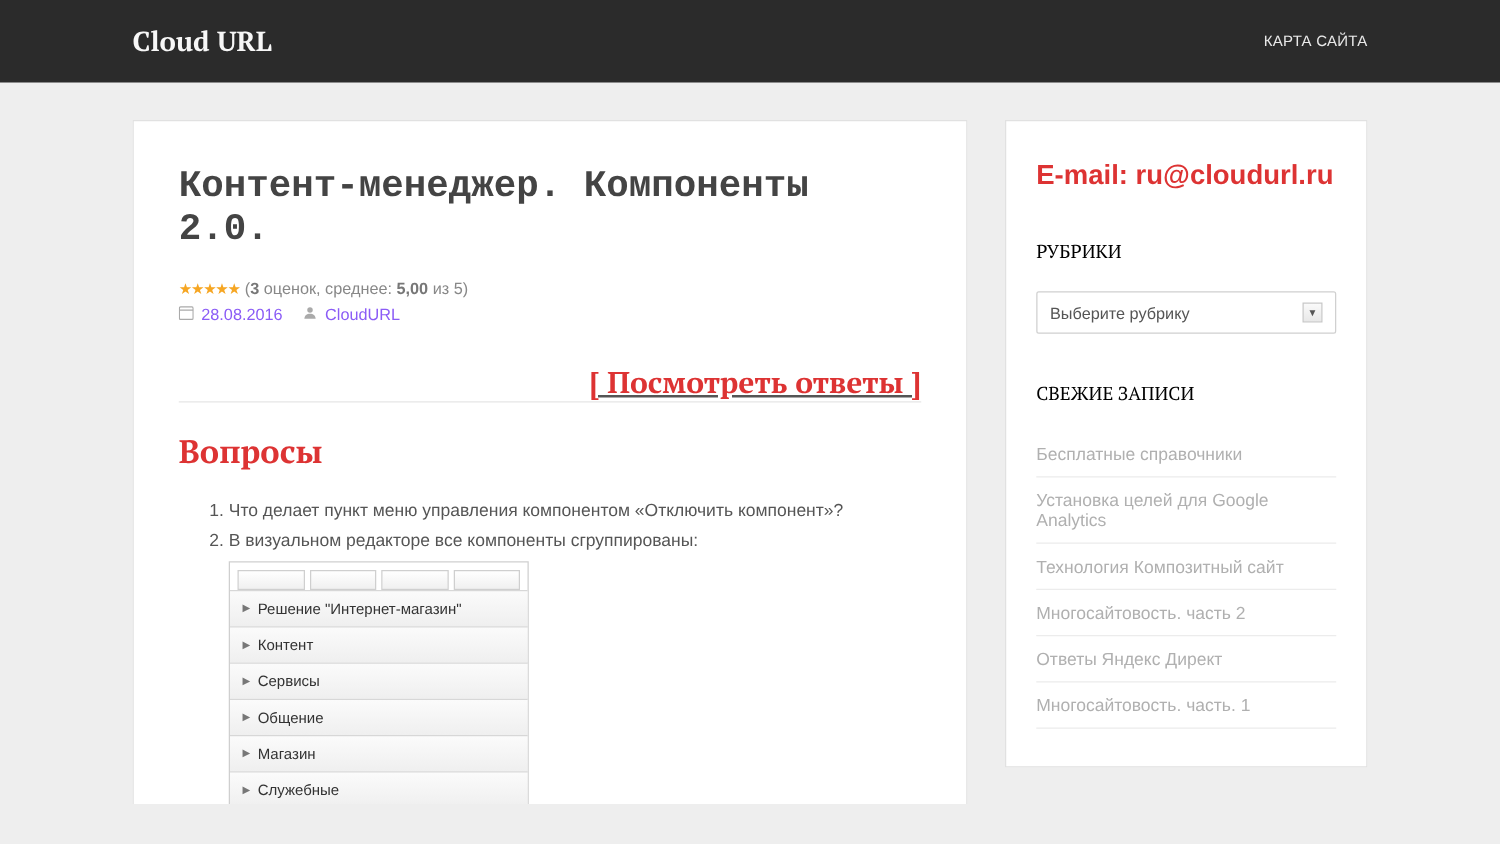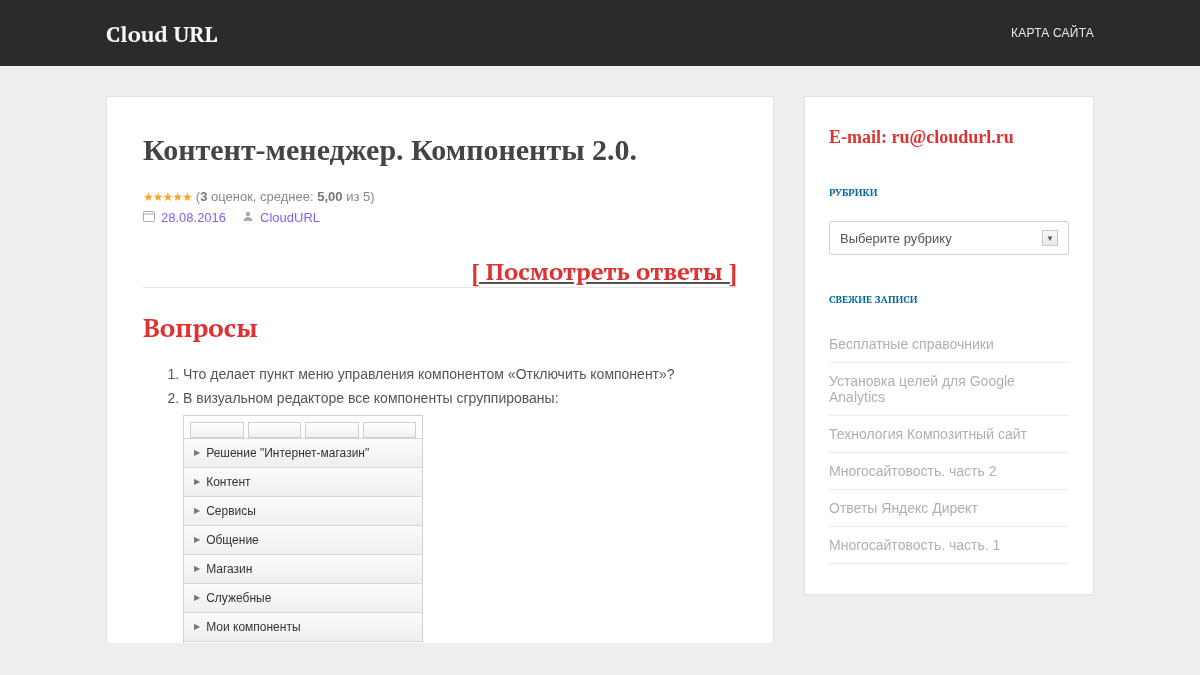--- a/index.html
+++ b/index.html
@@ -46,21 +46,21 @@
     gap: 30px;
     padding: 0 6px;
   }
   .main-col {
     flex: 1;
     background: #fff;
     border: 1px solid #e1e1e1;
     padding: 36px 36px 36px 36px;
   }
   .article-title {
-    font-family: Liberation Serif, serif;
+    font-family: Liberation Mono, monospace;
     font-weight: 700;
     font-size: 30px;
     color: #444;
     margin-bottom: 22px;
   }
   .meta-row1 {
     display: flex;
     align-items: center;
     gap: 4px;
     color: #888;
@@ -141,30 +141,30 @@
   .sidebar {
     width: 290px;
     background: #fff;
     border: 1px solid #e1e1e1;
     padding: 30px 24px;
     align-self: flex-start;
   }
   .widget { margin-bottom: 38px; }
   .widget:last-child { margin-bottom: 0; }
   .email-h3 {
-    font-family: Liberation Serif, serif;
-    font-weight: 700;
-    font-size: 18px;
+    font-family: Liberation Sans, sans-serif;
+    font-weight: 700;
+    font-size: 22px;
     color: #dd3333;
   }
   .widget-title {
     font-family: "PT Serif", Georgia, serif;
-    font-weight: 700;
-    font-size: 10px;
-    color: #0369a1;
+    font-weight: 400;
+    font-size: 15px;
+    color: #000000;
     margin-bottom: 20px;
   }
   .select {
     width: 100%;
     border: 1px solid #d0d0d0;
     background: #fff;
     padding: 8px 10px;
     font-size: 13px;
     color: #555;
     display: flex;

